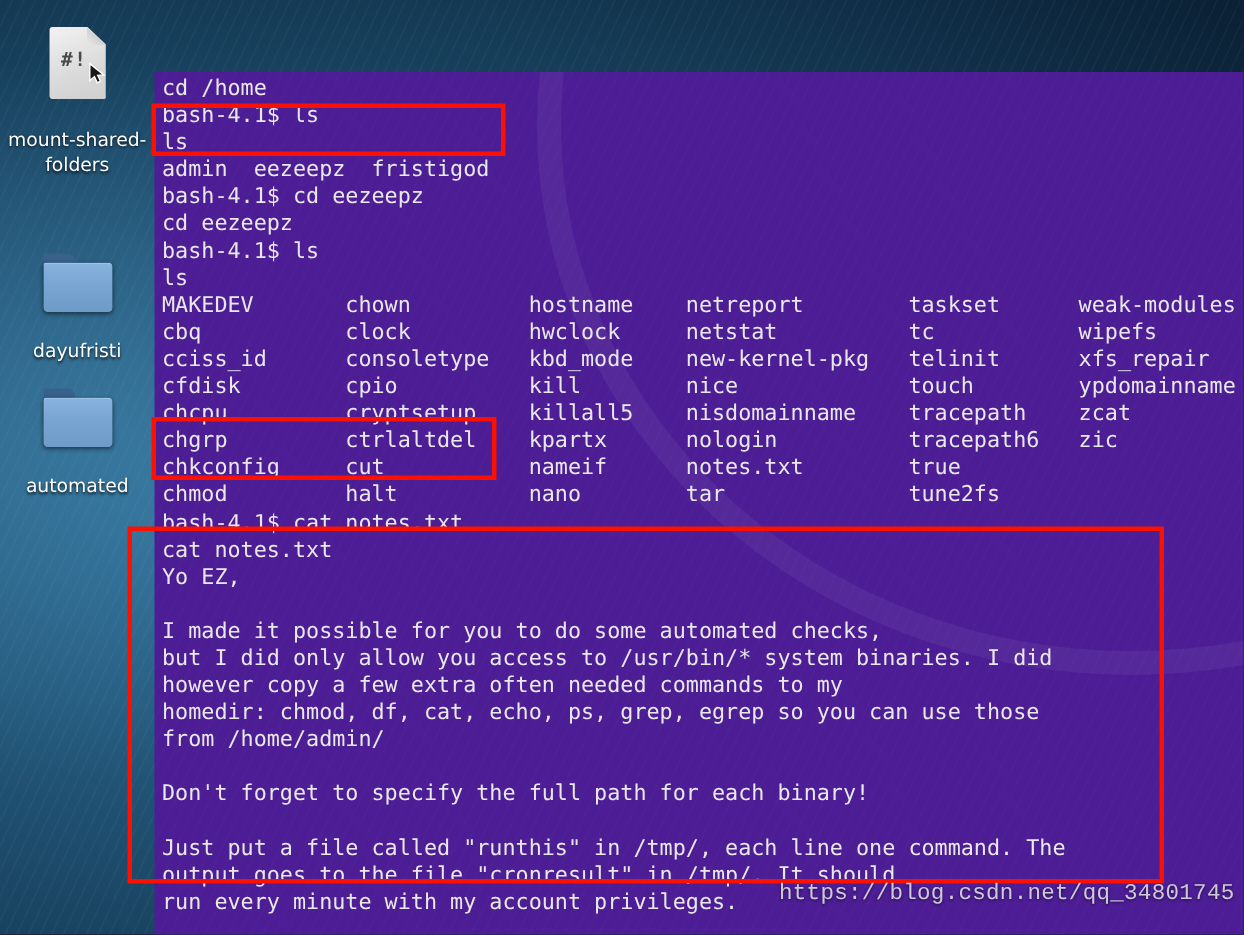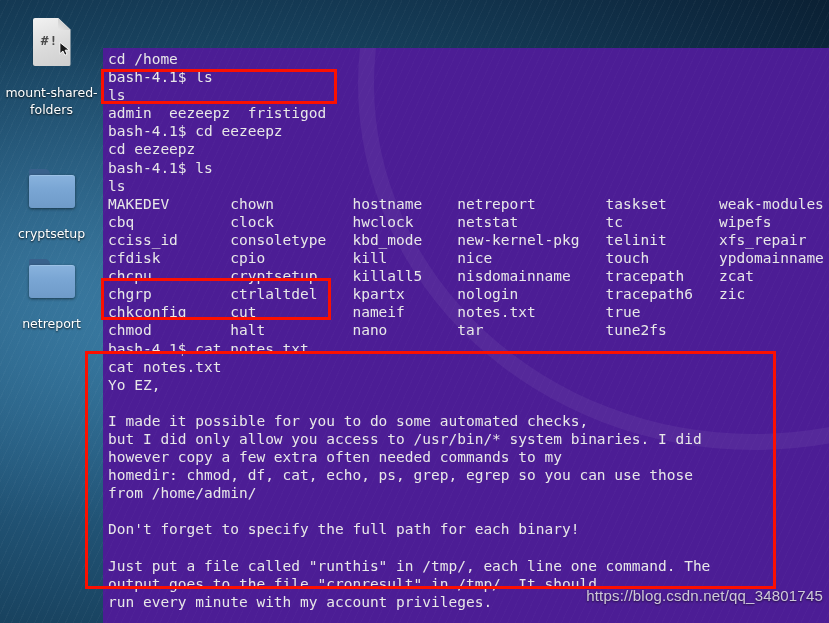--- a/index.html
+++ b/index.html
@@ -193,21 +193,21 @@
   #redbox-cat     { left: 101px; top: 278px; width: 230px; height: 42px; }
   #redbox-note    { left: 85px;  top: 351px; width: 691px; height: 238px; }
 
   
   #watermark {
     position: absolute;
     right: 6px;
     bottom: 19px;
     z-index: 6;
     color: rgba(240,240,240,0.82);
-    font-family: Liberation Sans, sans-serif;
+    font-family: Liberation Mono, monospace;
     font-size: 15px;
     letter-spacing: 0.2px;
     text-shadow: 0 1px 2px rgba(0,0,0,0.6);
     white-space: nowrap;
     margin-top: 21px;
   }
 </style>
 </head>
 <body>
 
@@ -231,31 +231,31 @@
       <span class="icon-label">mount-shared-folders</span>
     </div>
 
     <div class="desktop-icon" style="top:155px;">
       <div class="icon-glyph-wrap">
         <div class="folder-icon">
           <div class="tab"></div>
           <div class="body"></div>
         </div>
       </div>
-      <span class="icon-label">cryptsetup</span>
+      <span class="icon-label">dayufristi</span>
     </div>
 
     <div class="desktop-icon" style="top:245px;">
       <div class="icon-glyph-wrap">
         <div class="folder-icon">
           <div class="tab"></div>
           <div class="body"></div>
         </div>
       </div>
-      <span class="icon-label">netreport</span>
+      <span class="icon-label">automated</span>
     </div>
 
   </div>
 
   <div id="terminal">
     <div id="term-text"><span class="term-line">cd /home</span><span class="term-line">bash-4.1$ ls</span><span class="term-line">ls</span><span class="term-line">admin  eezeepz  fristigod</span><span class="term-line">bash-4.1$ cd eezeepz</span><span class="term-line">cd eezeepz</span><span class="term-line">bash-4.1$ ls</span><span class="term-line">ls</span><span class="term-line">MAKEDEV       chown         hostname    netreport        taskset      weak-modules</span><span class="term-line">cbq           clock         hwclock     netstat          tc           wipefs</span><span class="term-line">cciss_id      consoletype   kbd_mode    new-kernel-pkg   telinit      xfs_repair</span><span class="term-line">cfdisk        cpio          kill        nice             touch        ypdomainname</span><span class="term-line">chcpu         cryptsetup    killall5    nisdomainname    tracepath    zcat</span><span class="term-line">chgrp         ctrlaltdel    kpartx      nologin          tracepath6   zic</span><span class="term-line">chkconfig     cut           nameif      notes.txt        true</span><span class="term-line">chmod         halt          nano        tar              tune2fs</span><span class="term-line">bash-4.1$ cat notes.txt</span><span class="term-line">cat notes.txt</span><span class="term-line">Yo EZ,</span><span class="term-line"></span><span class="term-line">I made it possible for you to do some automated checks,</span><span class="term-line">but I did only allow you access to /usr/bin/* system binaries. I did</span><span class="term-line">however copy a few extra often needed commands to my</span><span class="term-line">homedir: chmod, df, cat, echo, ps, grep, egrep so you can use those</span><span class="term-line">from /home/admin/</span><span class="term-line"></span><span class="term-line">Don't forget to specify the full path for each binary!</span><span class="term-line"></span><span class="term-line">Just put a file called "runthis" in /tmp/, each line one command. The</span><span class="term-line">output goes to the file "cronresult" in /tmp/. It should</span><span class="term-line">run every minute with my account privileges.</span><span class="term-line"></span><span class="term-line">- Jerry</span><span class="term-line">bash-4.1$ <span class="cursor-block"></span></span></div>
   </div>
 
   <div class="redbox" id="redbox-cd"></div>
   <div class="redbox" id="redbox-cat"></div>

